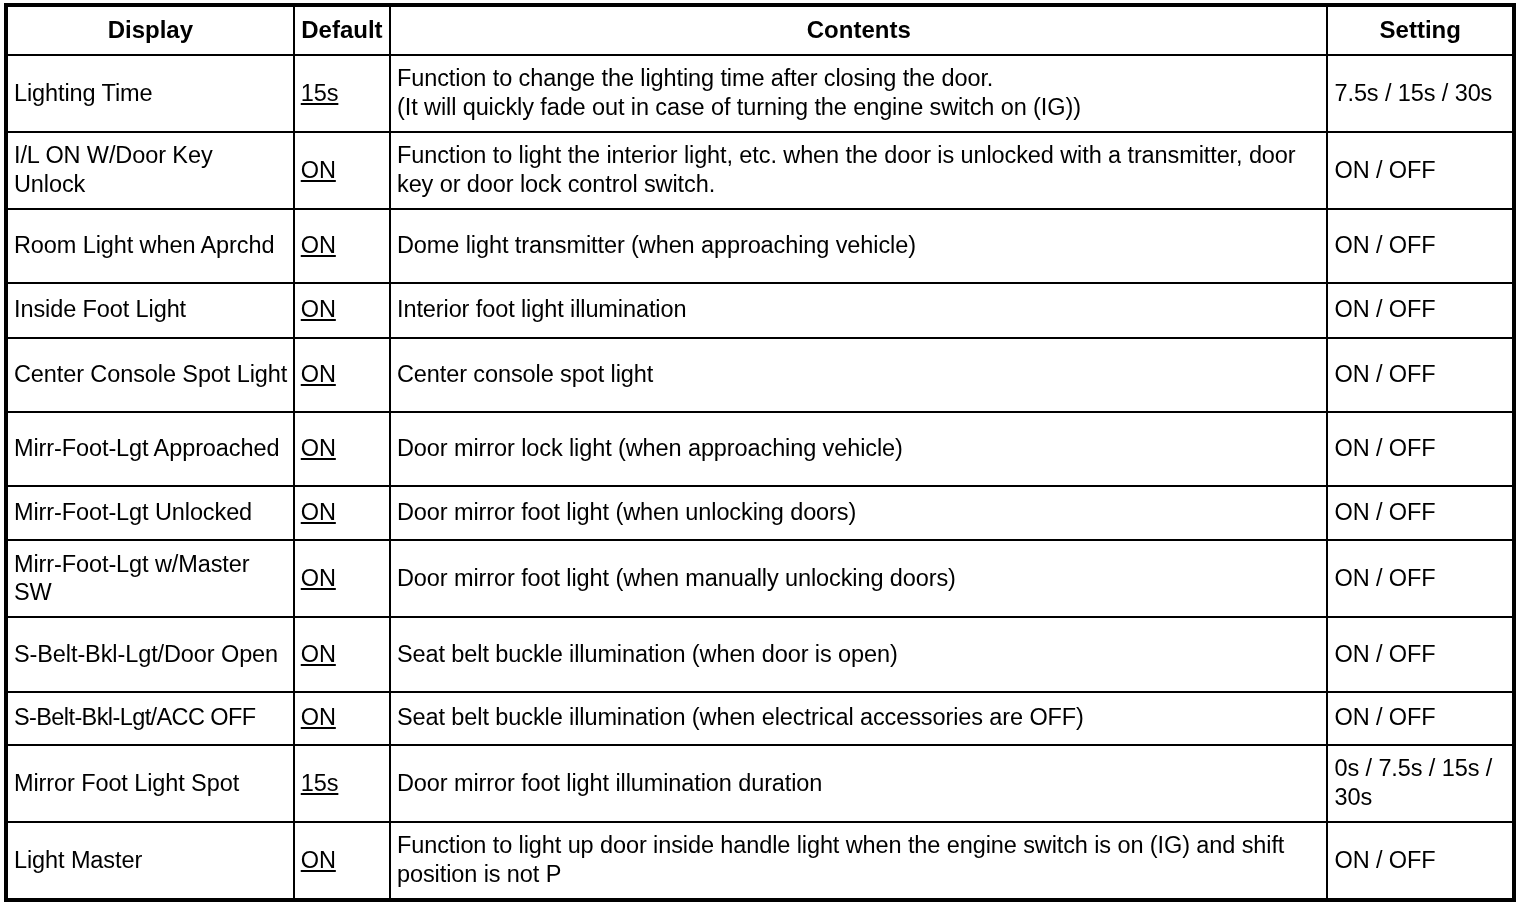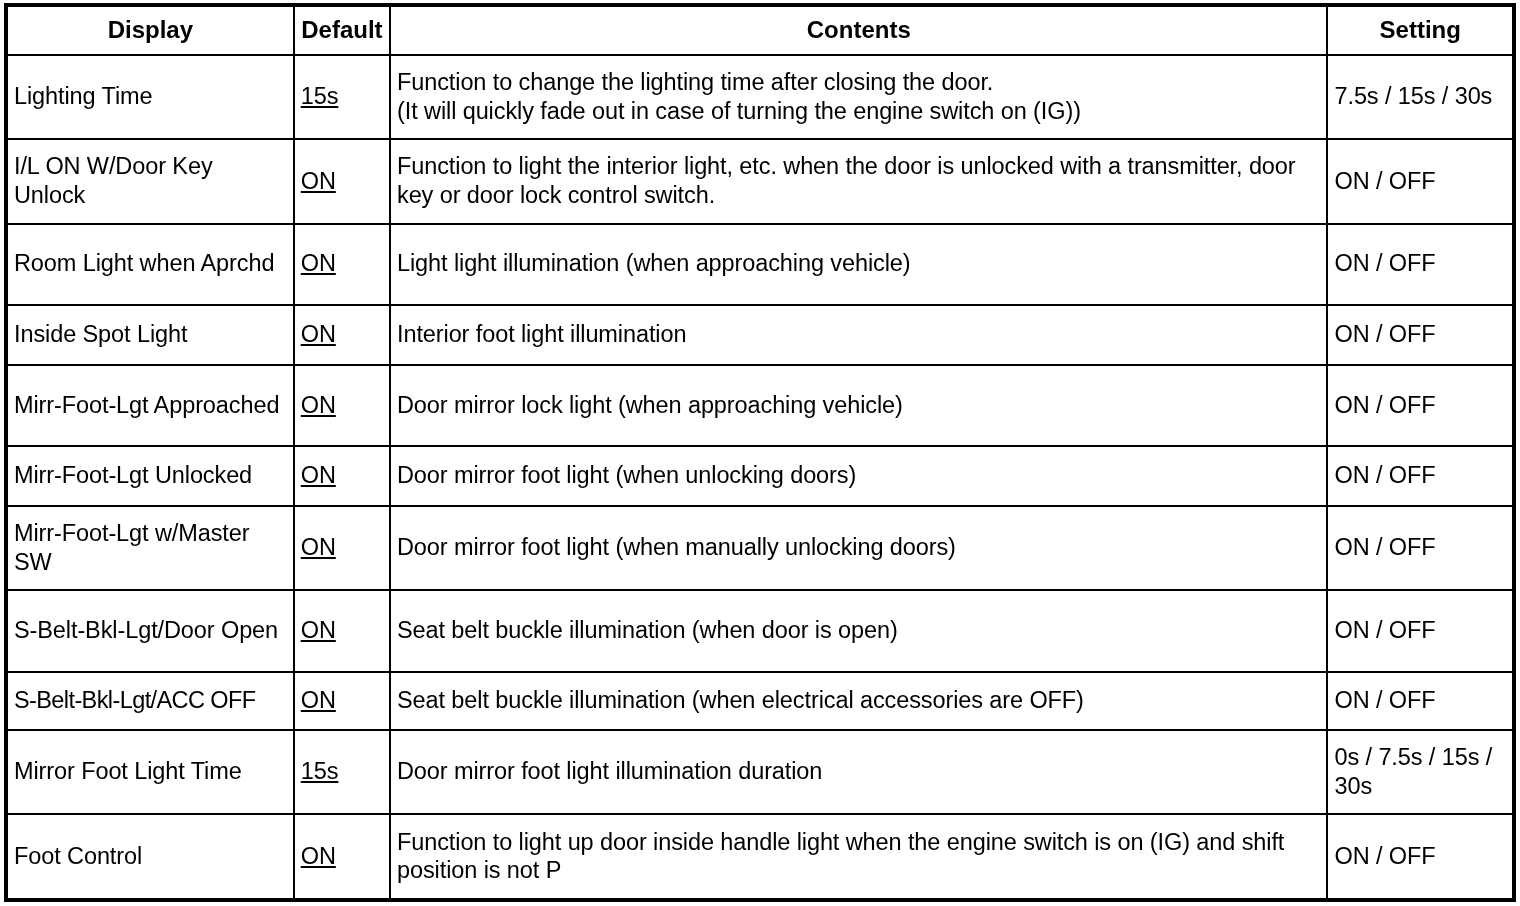--- a/index.html
+++ b/index.html
@@ -96,27 +96,33 @@
         </tr>
         <tr data-row="il-on-w-door-key-unlock" style="height: 64px;">
           <td class="cell-display">I/L ON W/Door Key Unlock</td>
           <td class="cell-default">ON</td>
           <td class="cell-contents">Function to light the interior light, etc. when the door is unlocked with a transmitter, door key or door lock control switch.</td>
           <td class="cell-setting">ON / OFF</td>
         </tr>
         <tr data-row="room-light-when-aprchd" style="height: 64px;">
           <td class="cell-display">Room Light when Aprchd</td>
           <td class="cell-default">ON</td>
-          <td class="cell-contents">Light light illumination (when approaching vehicle)</td>
+          <td class="cell-contents">Dome light transmitter (when approaching vehicle)</td>
           <td class="cell-setting">ON / OFF</td>
         </tr>
         <tr data-row="inside-foot-light" style="height: 47px;">
-          <td class="cell-display">Inside Spot Light</td>
+          <td class="cell-display">Inside Foot Light</td>
           <td class="cell-default">ON</td>
           <td class="cell-contents">Interior foot light illumination</td>
+          <td class="cell-setting">ON / OFF</td>
+        </tr>
+        <tr data-row="center-console-spot-light" style="height: 64px;">
+          <td class="cell-display">Center Console Spot Light</td>
+          <td class="cell-default">ON</td>
+          <td class="cell-contents">Center console spot light</td>
           <td class="cell-setting">ON / OFF</td>
         </tr>
         <tr data-row="mirr-foot-lgt-approached" style="height: 64px;">
           <td class="cell-display">Mirr-Foot-Lgt Approached</td>
           <td class="cell-default">ON</td>
           <td class="cell-contents">Door mirror lock light (when approaching vehicle)</td>
           <td class="cell-setting">ON / OFF</td>
         </tr>
         <tr data-row="mirr-foot-lgt-unlocked" style="height: 47px;">
           <td class="cell-display">Mirr-Foot-Lgt Unlocked</td>
@@ -136,26 +142,26 @@
           <td class="cell-contents">Seat belt buckle illumination (when door is open)</td>
           <td class="cell-setting">ON / OFF</td>
         </tr>
         <tr data-row="s-belt-bkl-lgt-acc-off" style="height: 46px;">
           <td class="cell-display">S-Belt-Bkl-Lgt/ACC OFF</td>
           <td class="cell-default">ON</td>
           <td class="cell-contents">Seat belt buckle illumination (when electrical accessories are OFF)</td>
           <td class="cell-setting">ON / OFF</td>
         </tr>
         <tr data-row="mirror-foot-light-time" style="height: 64px;">
-          <td class="cell-display">Mirror Foot Light Time</td>
+          <td class="cell-display">Mirror Foot Light Spot</td>
           <td class="cell-default">15s</td>
           <td class="cell-contents">Door mirror foot light illumination duration</td>
           <td class="cell-setting">0s / 7.5s / 15s / 30s</td>
         </tr>
         <tr data-row="light-control" style="height: 64px;">
-          <td class="cell-display">Foot Control</td>
+          <td class="cell-display">Light Master</td>
           <td class="cell-default">ON</td>
           <td class="cell-contents">Function to light up door inside handle light when the engine switch is on (IG) and shift position is not P</td>
           <td class="cell-setting">ON / OFF</td>
         </tr>
       </tbody>
   </table>
 </div>
 
 </body></html>

